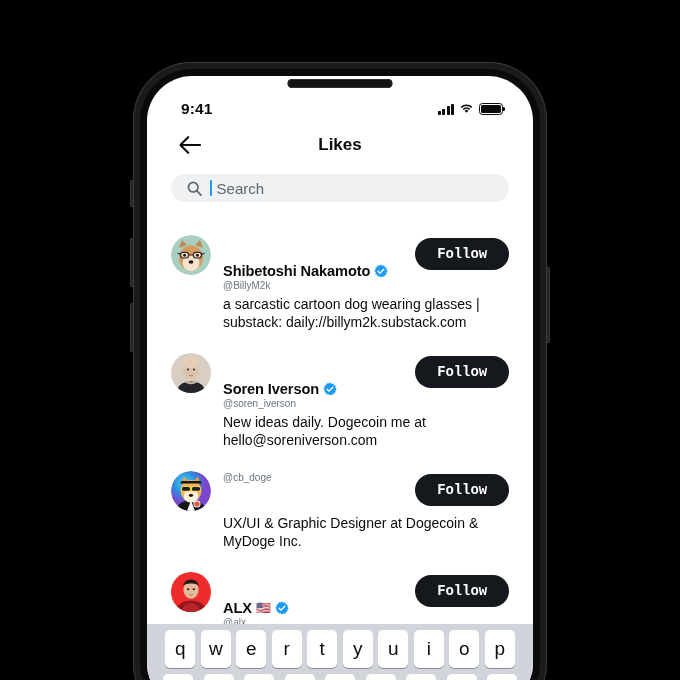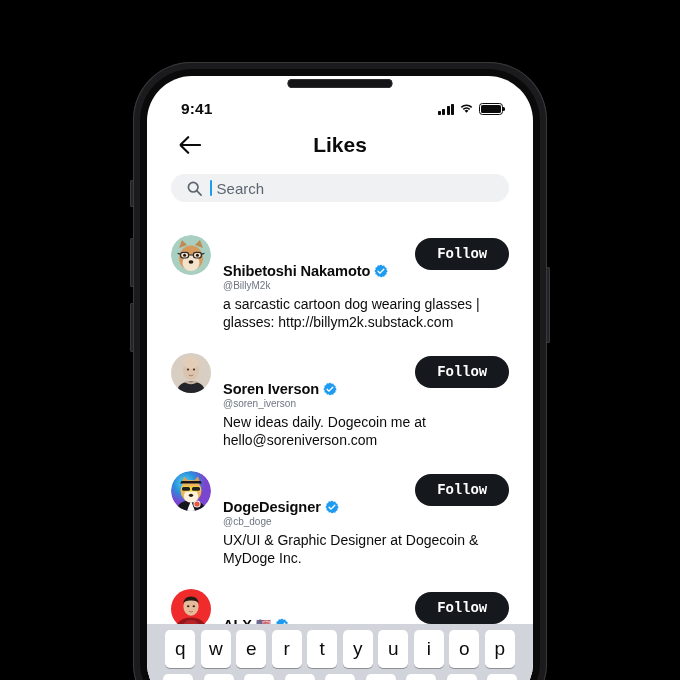--- a/index.html
+++ b/index.html
@@ -75,21 +75,21 @@
   #navbar{
     position:absolute; top:46px; left:0; width:386px; height:46px;
     display:flex; align-items:center; z-index:15;
   }
   #back-btn{
     position:absolute; left:30px; top:50%; transform:translateY(-50%);
     width:26px; height:26px; display:flex; align-items:center; justify-content:center;
     cursor:pointer;
   }
   #page-title{
-    width:100%; text-align:center; font-size:21px; font-weight:bold; color:#0b0b0c;
+    width:100%; text-align:center; font-size:17px; font-weight:bold; color:#0b0b0c;
   }
 
   
   #searchbar{
     position:absolute; top:98px; left:24px; width:338px; height:28px;
     background:#eff1f3; border-radius:19px;
     display:flex; align-items:center; padding:0 16px; gap:8px;
     z-index:14;
   }
   #search-icon svg{ display:block; }
@@ -232,21 +232,21 @@
 
           <svg class="verified" viewBox="0 0 22 22">
     <path fill="#1d9bf0" d="M11 .8 13.4 3l3.1-.4 1.2 2.9 2.9 1.2-.4 3.1 2.2 2.4-2.2 2.4.4 3.1-2.9 1.2-1.2 2.9-3.1-.4L11 23.2 8.6 21l-3.1.4-1.2-2.9-2.9-1.2.4-3.1L-.4 11.8 1.8 9.4 1.4 6.3l2.9-1.2L5.5 2.2l3.1.4z" transform="scale(.92) translate(1,0)"></path>
     <path d="M6.4 11.3 9.5 14.4 15.4 8.2" stroke="#fff" stroke-width="2.1" fill="none" stroke-linecap="round" stroke-linejoin="round"></path>
   </svg>
         </div>
         <div class="handle">@BillyM2k</div>
       </div>
     </div>
     <div class="row-bio-wrap">
-      <div class="bio">a sarcastic cartoon dog wearing glasses | glasses: http://billym2k.substack.com</div>
+      <div class="bio">a sarcastic cartoon dog wearing glasses | substack: daily://billym2k.substack.com</div>
     </div>
     <button class="follow">Follow</button>
   </div>
           <div class="row">
     <div class="row-top">
       <div class="avatar"><svg viewBox="0 0 40 40" width="40" height="40">
       <rect width="40" height="40" fill="#d8cec2"></rect>
       <path d="M6 40c0-8 6-11.5 14-11.5S34 32 34 40z" fill="#24252a"></path>
       <ellipse cx="20" cy="17" rx="8.3" ry="10" fill="#dcc3ae"></ellipse>
       <ellipse cx="20" cy="9.5" rx="8.1" ry="6" fill="#e3cdb9"></ellipse>
@@ -291,28 +291,20 @@
       <ellipse cx="20" cy="25" rx="7.2" ry="6.6" fill="#fdf2dd"></ellipse>
       <ellipse cx="20" cy="24.3" rx="2.1" ry="1.6" fill="#2a1a0c"></ellipse>
       <rect x="10.2" y="15.2" width="19.6" height="5.4" rx="2" fill="#f4d23d"></rect>
       <rect x="11" y="16" width="8" height="3.8" rx="1.5" fill="#1f1f24"></rect>
       <rect x="21" y="16" width="8" height="3.8" rx="1.5" fill="#1f1f24"></rect>
       <path d="M9 12.5h22l-1.5-2.5H10.5z" fill="#15161b"></path>
       <circle cx="26" cy="33" r="3.6" fill="#f2f4f6"></circle>
       <circle cx="26" cy="33" r="2.6" fill="#e7553c"></circle>
     </svg></div>
       <div class="rowmain">
-        <div class="nameline">
-          <span class="dispname">DogeDesigner</span>
-
-          <svg class="verified" viewBox="0 0 22 22">
-    <path fill="#1d9bf0" d="M11 .8 13.4 3l3.1-.4 1.2 2.9 2.9 1.2-.4 3.1 2.2 2.4-2.2 2.4.4 3.1-2.9 1.2-1.2 2.9-3.1-.4L11 23.2 8.6 21l-3.1.4-1.2-2.9-2.9-1.2.4-3.1L-.4 11.8 1.8 9.4 1.4 6.3l2.9-1.2L5.5 2.2l3.1.4z" transform="scale(.92) translate(1,0)"></path>
-    <path d="M6.4 11.3 9.5 14.4 15.4 8.2" stroke="#fff" stroke-width="2.1" fill="none" stroke-linecap="round" stroke-linejoin="round"></path>
-  </svg>
-        </div>
         <div class="handle">@cb_doge</div>
       </div>
     </div>
     <div class="row-bio-wrap">
       <div class="bio">UX/UI &amp; Graphic Designer at Dogecoin &amp; MyDoge Inc.</div>
     </div>
     <button class="follow">Follow</button>
   </div>
           <div class="row">
     <div class="row-top">

